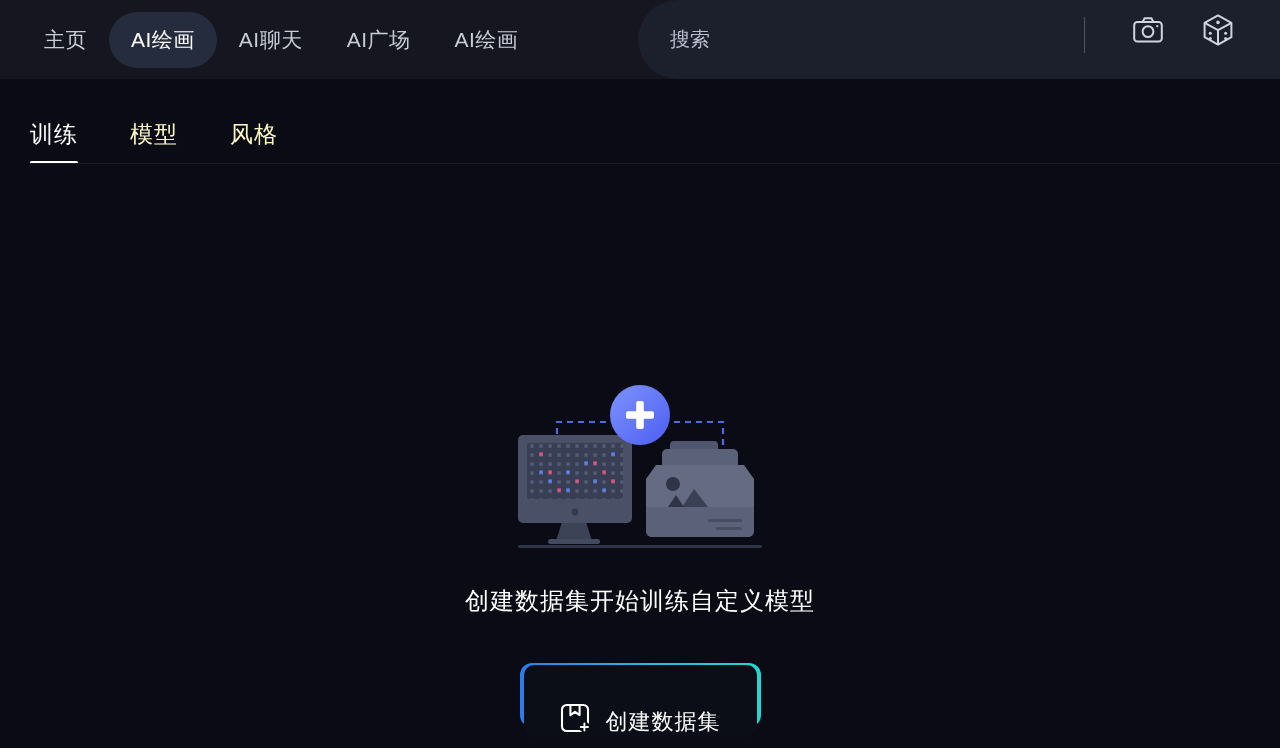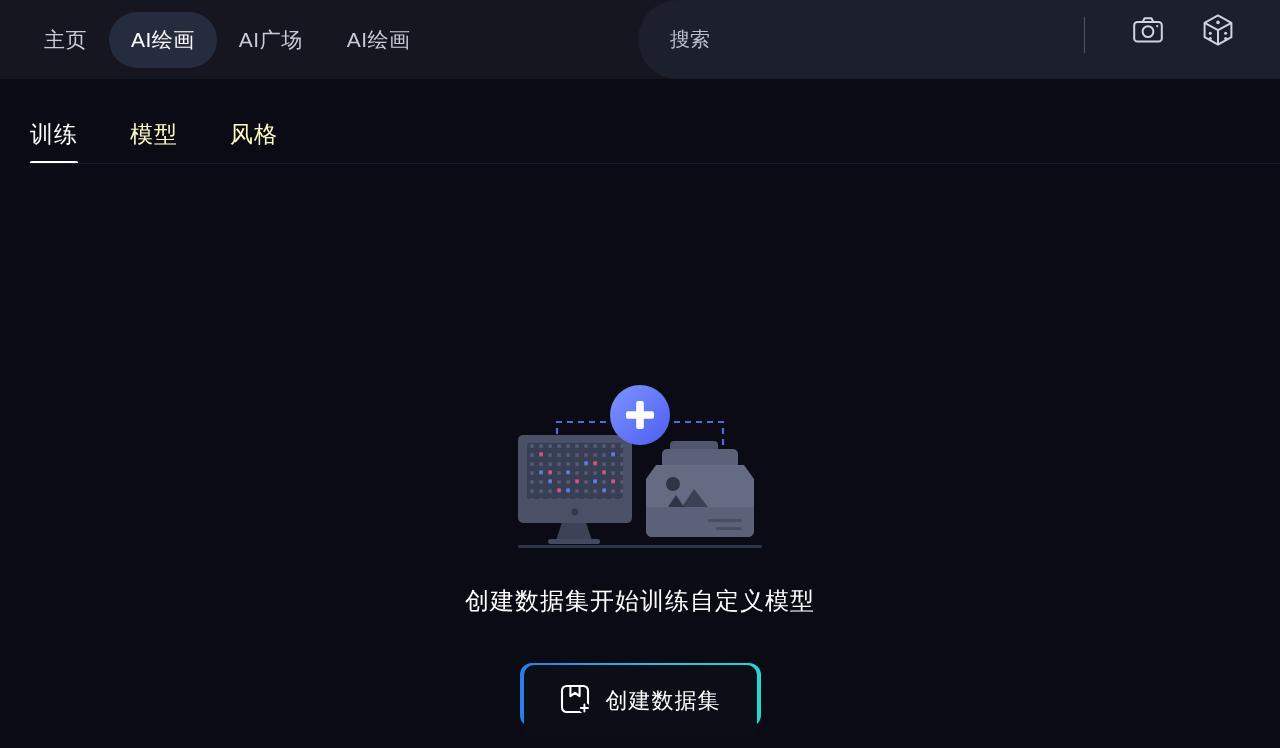--- a/index.html
+++ b/index.html
@@ -155,41 +155,44 @@
     display: inline-flex;
     cursor: pointer;
   }
   .cta-inner {
     background: #0b0d17;
     border-radius: 10px;
     height: 72px;
     margin: 2px;
     padding: 0 36px;
     display: flex;
-    align-items: center;
+    align-items: flex-end;
     gap: 16px;
   }
   .cta-label {
     font-size: 22px;
     color: #ffffff;
     letter-spacing: 1px;
     white-space: nowrap;
   }
 </style>
 </head>
 <body>
 
 <div class="header">
 
   <div class="nav">
     <div class="nav-item">
       <span>主页</span>
     </div>
     <div class="nav-item active">
       <span>AI绘画</span>
+    </div>
+    <div class="nav-item">
+      <span>AI聊天</span>
     </div>
     <div class="nav-item">
       <span>AI广场</span>
     </div>
     <div class="nav-item">
       <span>AI绘画</span>
     </div>
   </div>
 
   <div class="searchbar">

